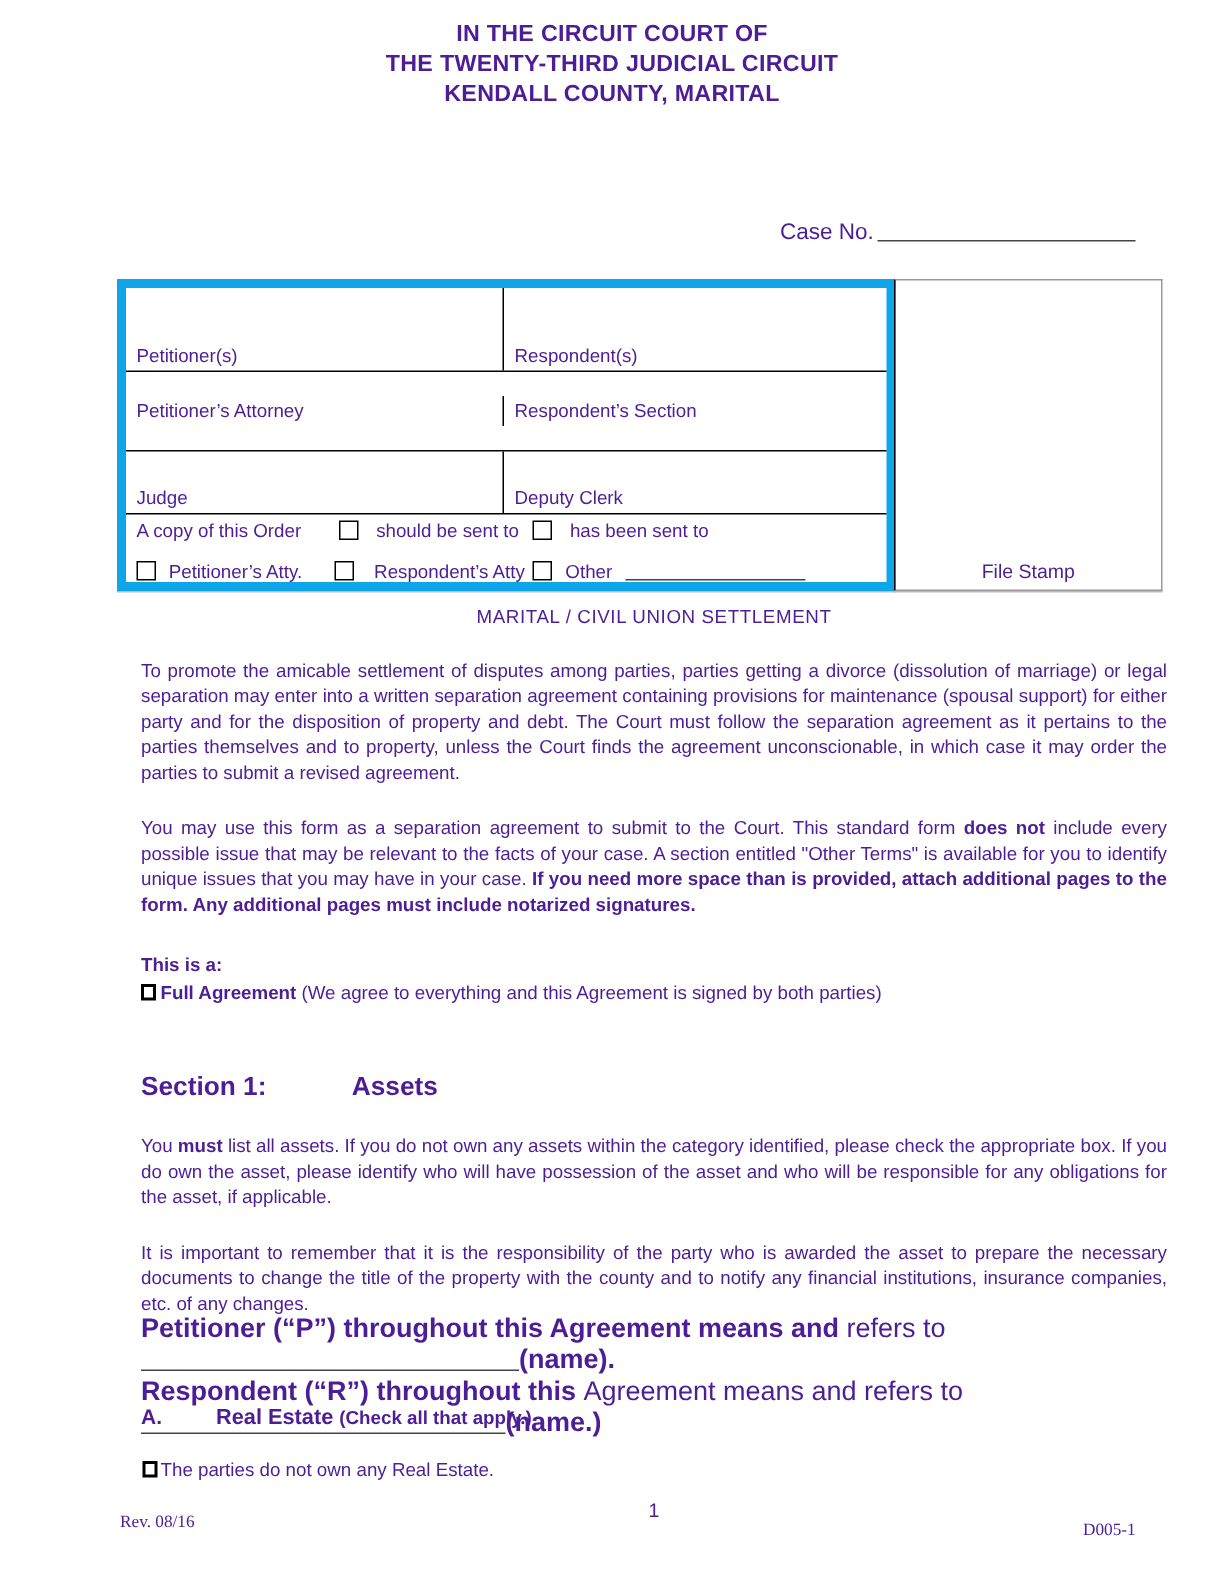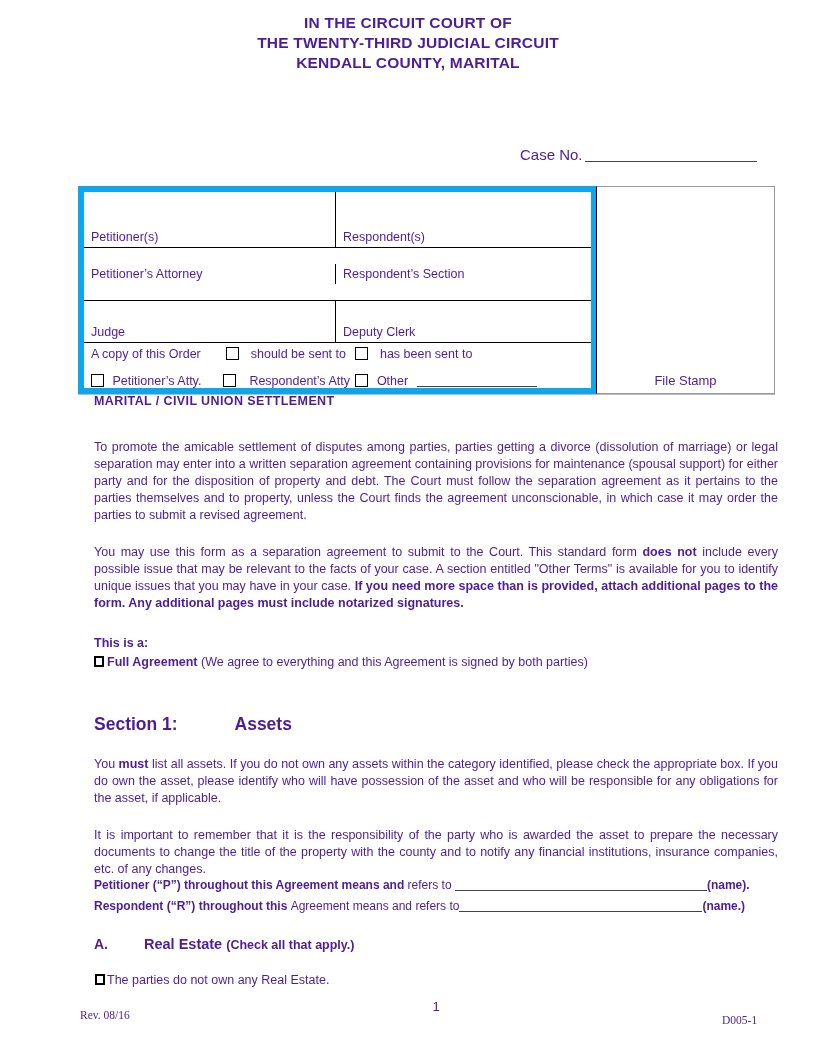--- a/index.html
+++ b/index.html
@@ -31,34 +31,34 @@
   .cb { display:inline-block; width:13px; height:13px; border:1px solid #000;
     vertical-align:-2px; background:#fff; }
   .cbb { display:inline-block; width:10px; height:11px; border:2px solid #000;
     vertical-align:-1px; margin-right:3px; background:#fff; }
 
   .file-stamp { top:186px; left:596px; width:179px; height:208px; border:1px solid #999;
     border-left:1px solid #000; box-shadow:0 1px 0 #bbb;
     display:flex; align-items:flex-end; justify-content:center;
     padding-bottom:5px; font-size:13px; }
 
-  .doc-title { top:394px; left:94px; width:684px; 
-    font-weight:700; font-size:12.5px; letter-spacing:.4px; }
+  .doc-title { top:404px; left:94px; width:684px; text-align:center;
+    font-weight:400; font-size:12.5px; letter-spacing:.4px; }
 
   .p1 { top:439px; left:94px; width:684px; }
   .p2 { top:544px; left:94px; width:684px; }
   .this-is-a { top:636px; left:94px; font-size:12.5px; }
   .agree-line { top:655px; left:94px; font-size:12.5px; }
 
   .sec1 { top:714px; left:94px; font-size:17.5px; font-weight:700; }
   .sec1 .sec-name { margin-left:52px; }
   .s1p1 { top:756px; left:94px; width:684px; }
   .s1p2 { top:817px; left:94px; width:684px;margin-top:10px; }
 
-  .pr-lines { top:875px; left:94px; width:684px; font-size:12px; line-height:21px; }
+  .pr-lines { top:875px; left:94px; width:684px; font-size:18px; line-height:21px; }
 
   .re-head { top:936px; left:94px; font-weight:700; font-size:14.5px; }
   .re-letter { display:inline-block; width:50px; font-size:14px; }
   .re-hint { font-size:12.5px; }
   .no-re { top:973px; left:95px; font-size:12.5px; }
 
   .page-num { top:999px; left:94px; width:684px; text-align:center; font-size:13px; }
   .rev { top:1009px; left:80px; font-family:"Liberation Serif", serif; font-size:11.5px; }
   .form-id { top:1014px; left:722px; font-family:"Liberation Serif", serif; font-size:11.5px; }
 </style>

